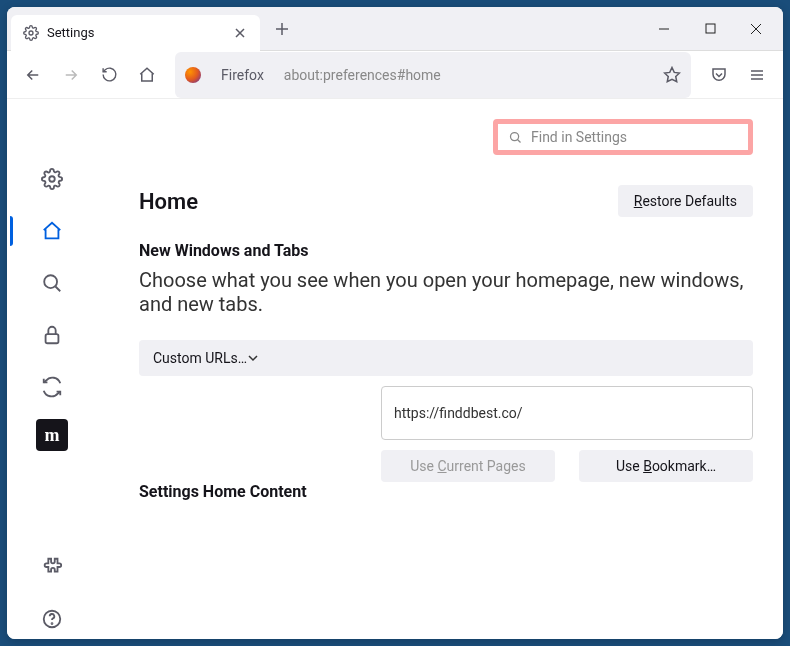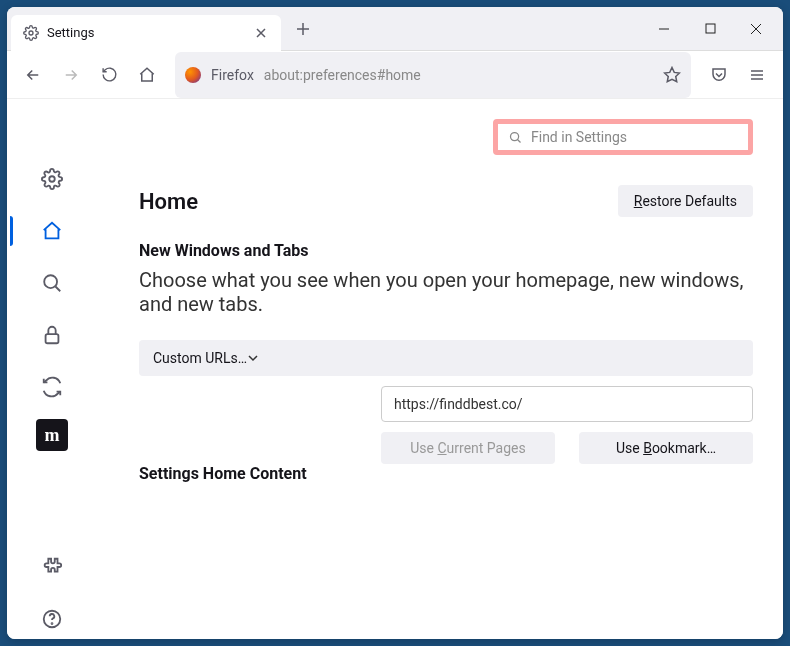--- a/index.html
+++ b/index.html
@@ -1,32 +1,32 @@
 <!DOCTYPE html>
 <html><head>
   <meta charset="utf-8">
   <style>
     * { box-sizing: border-box; margin: 0; padding: 0; font-family: -apple-system, BlinkMacSystemFont, "Segoe UI", Roboto, sans-serif; }
     body { width: 790px; height: 646px; background: #1a4d7a; display: flex; align-items: center; justify-content: center; }
     .window { width: 776px; height: 632px; background: #fff; border-radius: 8px; overflow: hidden; display: flex; flex-direction: column; box-shadow: 0 2px 10px rgba(0,0,0,0.2); }
     
     .titlebar { height: 44px; background: #f0f0f4; display: flex; align-items: center; padding: 0 4px; border-bottom: 1px solid #ddd; }
-    .tab { display: flex; align-items: center; gap: 8px; background: #fff; padding: 8px 12px; border-radius: 6px 6px 0 0; height: 36px; margin-top: 8px; width: 270px; position: relative; }
+    .tab { display: flex; align-items: center; gap: 8px; background: #fff; padding: 8px 12px; border-radius: 6px 6px 0 0; height: 36px; margin-top: 8px; width: 249px; position: relative; }
     .tab-icon { width: 16px; height: 16px; display: flex; align-items: center; justify-content: center; }
     .tab-title { font-size: 13px; color: #15141a; flex: 1; }
     .tab-close { width: 16px; height: 16px; display: flex; align-items: center; justify-content: center; cursor: pointer; }
     .newtab-btn { width: 28px; height: 28px; display: flex; align-items: center; justify-content: center; cursor: pointer; margin-left: 8px; border-radius: 4px; }
     .spacer-flex { flex: 1; }
     .window-controls { display: flex; gap: 0; }
     .winctrl { width: 46px; height: 32px; display: flex; align-items: center; justify-content: center; cursor: pointer; }
     
     .toolbar { height: 48px; display: flex; align-items: center; gap: 6px; padding: 0 10px; border-bottom: 1px solid #eee; }
     .tb-btn { width: 32px; height: 32px; display: flex; align-items: center; justify-content: center; border-radius: 4px; cursor: pointer; color: #5b5b66; }
     .tb-btn.disabled { color: #bbb; cursor: default; }
-    .urlbar { flex: 1; height: 46px; background: #f0f0f4; border-radius: 6px; display: flex; align-items: center; padding: 0 10px; gap: 10px; margin: 0 6px; }
+    .urlbar { flex: 1; height: 46px; background: #f0f0f4; border-radius: 6px; display: flex; align-items: center; padding: 0 10px; gap: 20px; margin: 0 6px; }
     .ff-logo { width: 16px; height: 16px; border-radius: 50%; background: radial-gradient(circle at 30% 30%, #ff9500, #e25920, #5e2ca5); position: relative; }
     .urlbar-label { font-size: 14px; color: #5b5b66; }
     .urlbar-url { font-size: 14px; color: #888; flex: 1; }
     .star-icon { width: 18px; height: 18px; }
     
     .content { flex: 1; display: flex; overflow: hidden; background: #fff; position: relative; }
     
     .sidebar { width: 90px; padding: 60px 0 0 0; display: flex; flex-direction: column; align-items: center; gap: 12px; z-index: 1; }
     .sidebar-sep { flex: 1; min-height: 10px; }
     .side-btn { width: 40px; height: 40px; display: flex; align-items: center; justify-content: center; border-radius: 6px; cursor: pointer; color: #5b5b66; }
@@ -42,21 +42,21 @@
     .page-title { font-size: 22px; font-weight: 600; color: #15141a; }
     .btn { background: #f0f0f4; border: none; padding: 8px 16px; border-radius: 4px; font-size: 14px; cursor: pointer; color: #15141a; }
     .btn.disabled { color: #999; cursor: default; }
     .btn u { text-decoration: underline; }
     .section-title { font-size: 16px; font-weight: 700; margin-bottom: 8px; color: #15141a; }
     .section-desc { font-size: 20px; color: #333; margin-bottom: 24px; }
     .form-row { display: flex; align-items: center; margin-bottom: 10px; gap: 12px; }
     .form-label { width: 230px; font-size: 14px; color: #15141a; }
     .form-ctrl { flex: 1; }
     .select { background: #f0f0f4; border-radius: 4px; height: 36px; display: flex; align-items: center; padding: 0 14px; font-size: 14px; cursor: pointer; color: #15141a; }
-    .text-input { width: 100%; height: 36px; border: 1px solid #ccc; border-radius: 4px; padding: 0 12px; font-size: 14px; color: #333; }
+    .text-input { width: 100%; height: 54px; border: 1px solid #ccc; border-radius: 4px; padding: 0 12px; font-size: 14px; color: #333; }
     .btn-row { display: flex; gap: 24px; margin-top: 10px; margin-left: 242px; }
     .btn-row .btn { flex: 1; text-align: center;}
     svg { display: block; }
   </style>
 </head>
 <body>
 
 <div class="window">
 
   <div class="titlebar">

